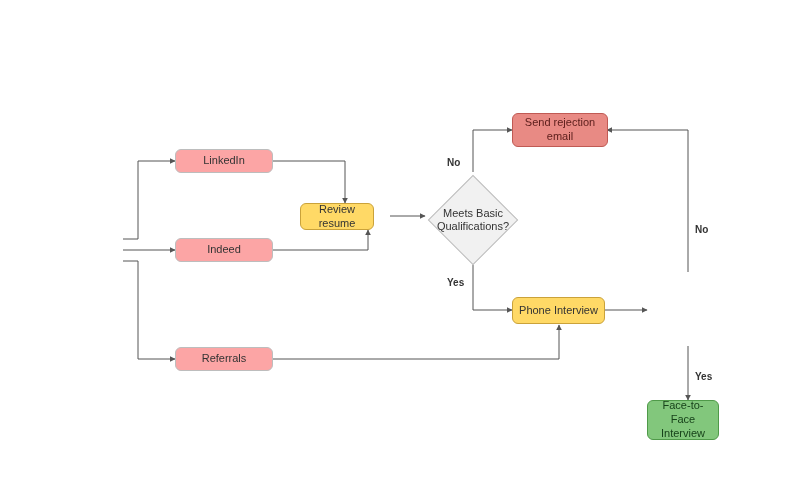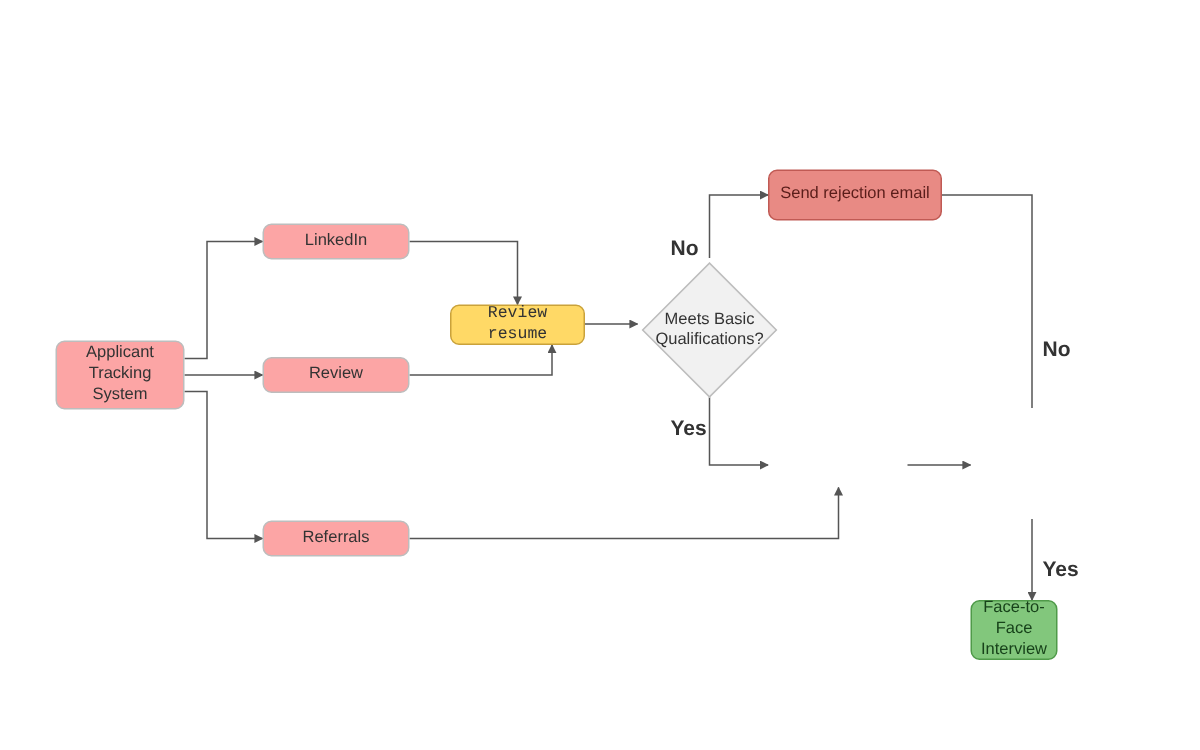--- a/index.html
+++ b/index.html
@@ -4,21 +4,21 @@
 <style>
   html,body{margin:0;padding:0;width:800px;height:500px;background:#fff;font-family:Arial,Helvetica,sans-serif;font-size:11px;color:#333;}
   .canvas{position:relative;width:800px;height:500px;}
   .node{position:absolute;border:1px solid #bdbdbd;border-radius:6px;background:#fca5a5;display:flex;align-items:center;justify-content:center;text-align:center;padding:4px 6px;box-sizing:border-box;line-height:1.25;box-shadow:0 0 0 rgba(0,0,0,0);}
   .node.yellow{background:#ffd966;border-color:#caa23a;}
   .node.red{background:#e88a84;border-color:#c05a54;color:#5a1d1a;}
   .node.green{background:#82c77c;border-color:#4f9a49;color:#17421a;}
   .diamond{position:absolute;}
   .diamond .shape{position:absolute;inset:0;transform:rotate(45deg);background:#f1f1f1;border:1px solid #bdbdbd;}
   .diamond .dlabel{position:absolute;inset:0;display:flex;align-items:center;justify-content:center;text-align:center;padding:6px;box-sizing:border-box;line-height:1.2;}
-  .edge-label{position:absolute;font-weight:bold;font-size:14px;color:#333;}
+  .edge-label{position:absolute;font-weight:bold;font-size:10px;color:#333;}
   svg{position:absolute;left:0;top:0;pointer-events:none;}
 </style>
 </head>
 <body>
 
 <div class="canvas">
 
   <svg width="800" height="500">
     <defs>
       <marker id="arrow" viewBox="0 0 10 10" refX="9" refY="5" markerWidth="6" markerHeight="6" orient="auto-start-reverse">
@@ -46,27 +46,27 @@
       <path d="M 273 359 L 559 359 L 559 325" marker-end="url(#arrow)"></path>
 
       <path d="M 605 310 L 647 310" marker-end="url(#arrow)"></path>
 
       <path d="M 688 272 L 688 130 L 607 130" marker-end="url(#arrow)"></path>
 
       <path d="M 688 346 L 688 400" marker-end="url(#arrow)"></path>
     </g>
   </svg>
 
-  <div class="node" style="left:37px;top:227px;width:86px;height:46px;">Applicant Tracking System</div>
   <div class="node" style="left:175px;top:149px;width:98px;height:24px;">LinkedIn</div>
-  <div class="node" style="left:175px;top:238px;width:98px;height:24px;">Review</div>
+  <div class="node" style="left:175px;top:238px;width:98px;height:24px;">Indeed</div>
   <div class="node" style="left:175px;top:347px;width:98px;height:24px;">Referrals</div>
-  <div class="node yellow" style="left:300px;top:203px;width:90px;height:27px;font-family:Liberation Mono, monospace;">Review resume</div>
-  <div class="node red" style="left:512px;top:113px;width:116px;height:34px;">Send rejection email</div>
-  <div class="node green" style="left:647px;top:400px;width:58px;height:40px;">Face-to-Face Interview</div>
+  <div class="node yellow" style="left:300px;top:203px;width:74px;height:27px;">Review resume</div>
+  <div class="node red" style="left:512px;top:113px;width:96px;height:34px;">Send rejection email</div>
+  <div class="node yellow" style="left:512px;top:297px;width:93px;height:27px;">Phone Interview</div>
+  <div class="node green" style="left:647px;top:400px;width:72px;height:40px;">Face-to-Face Interview</div>
 
   <div class="diamond" style="left:441px;top:188px;width:64px;height:64px;">
     <div class="shape"></div>
     <div class="dlabel">Meets Basic Qualifications?</div>
   </div>
 
   <div class="edge-label" style="left:447px;top:157px;">No</div>
   <div class="edge-label" style="left:447px;top:277px;">Yes</div>
   <div class="edge-label" style="left:695px;top:224px;">No</div>
   <div class="edge-label" style="left:695px;top:371px;">Yes</div>

